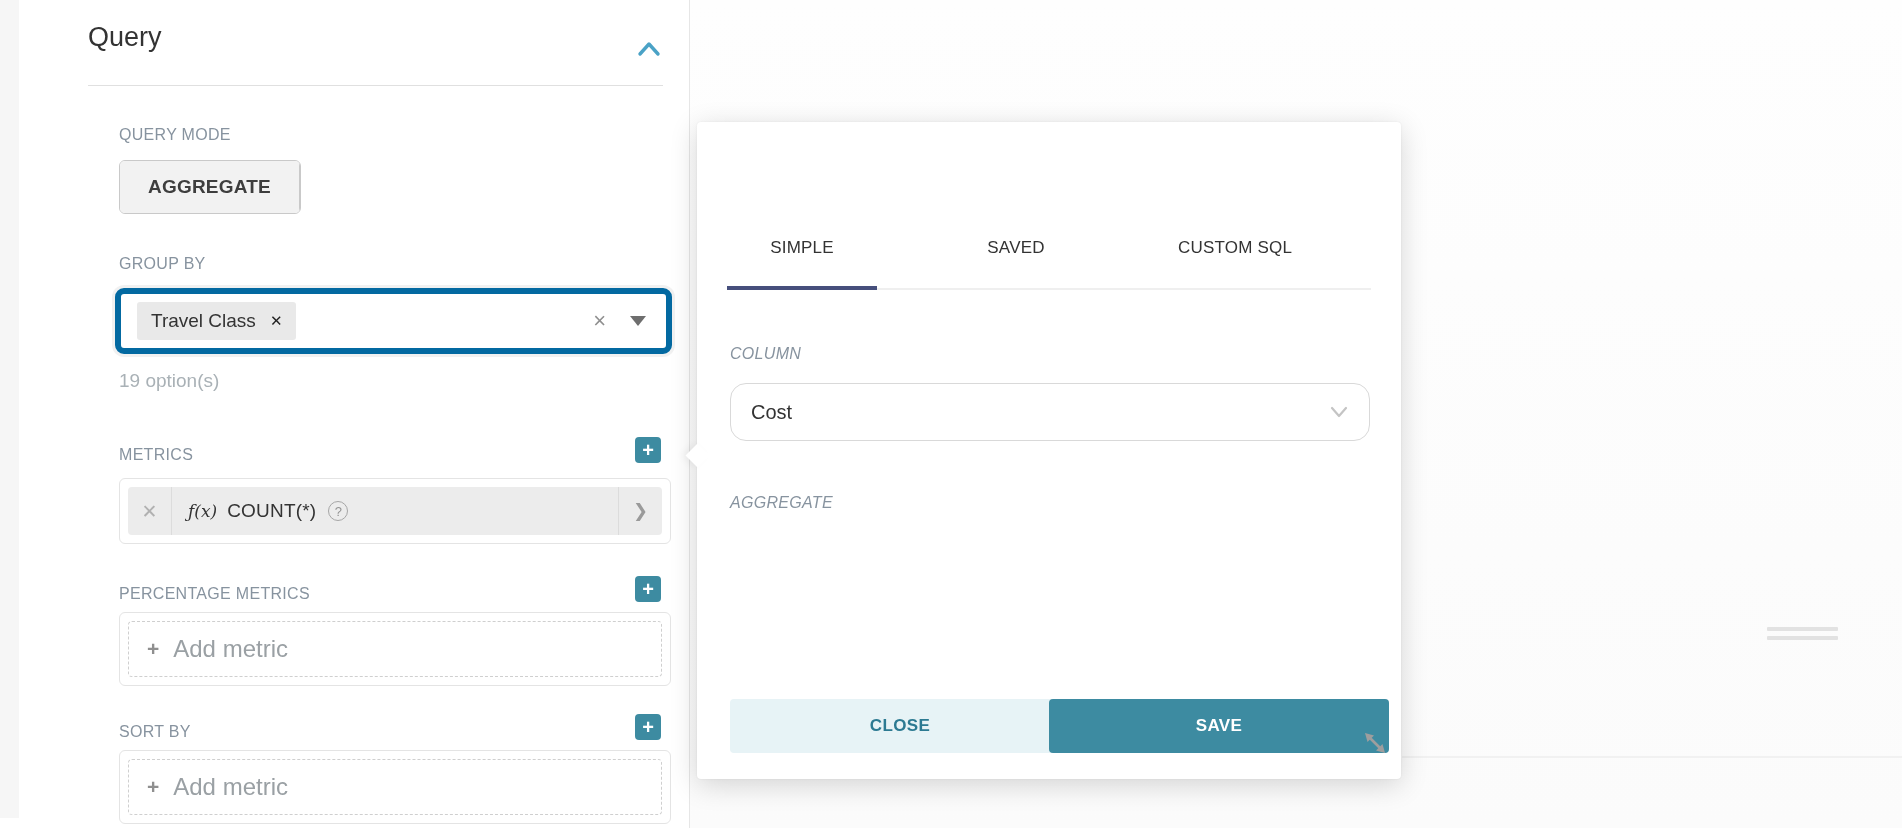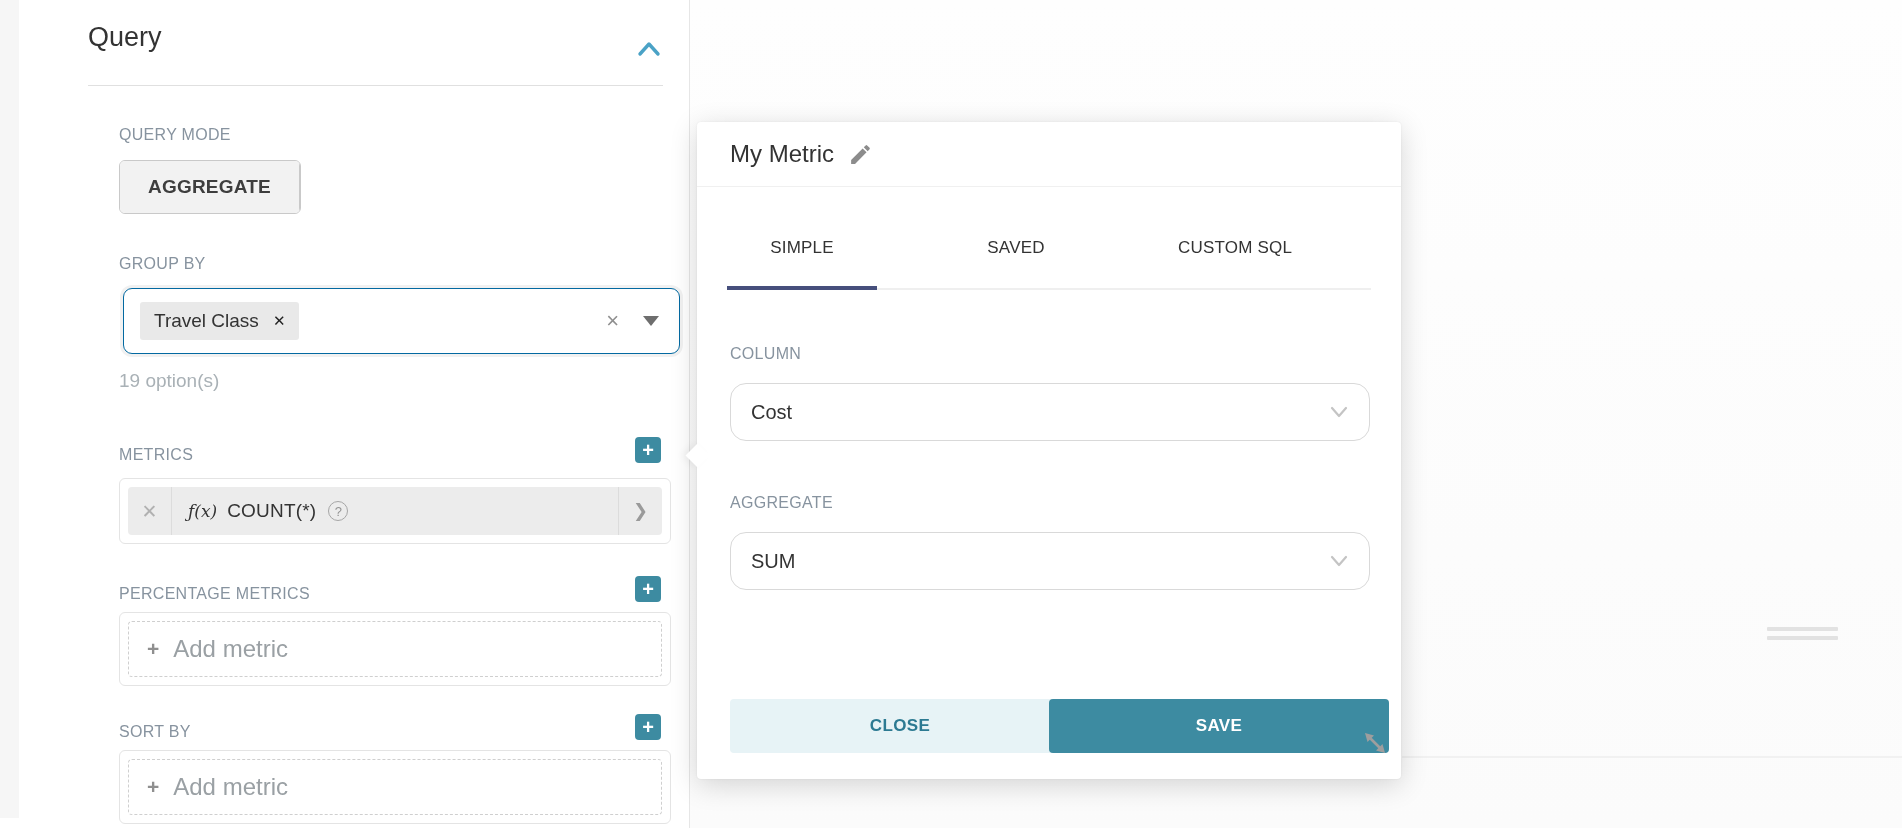--- a/index.html
+++ b/index.html
@@ -22,22 +22,22 @@
   .section-hr { position:absolute; left:88px; top:85px; width:575px; height:1px; background:#e0e0e0; }
   .ctl-label { position:absolute; left:119px; font-size:16px; font-weight:500; color:#87939f; letter-spacing:.3px; }
 
   .toggle-group { position:absolute; left:119px; top:160px; height:54px; display:flex;
                   border:1px solid #c9c9c9; border-radius:6px; overflow:hidden; background:#fff; }
   .toggle-opt { display:flex; align-items:center; justify-content:center; font-size:19px; color:#4f4f4f;
                 padding:0 28px; cursor:pointer; background:#fff; letter-spacing:.2px; }
   .toggle-opt.selected { background:#f2f2f2; border-right:1px solid #c9c9c9; color:#3e3e3e; font-weight:700; }
 
   .groupby-select { position:absolute; left:115px; top:288px; width:557px; height:66px; background:#fff;
-                    border:1px solid #0369a1; border-radius:9px; box-shadow:0 0 0 3px rgba(0,0,0,0.055);
-                    display:flex; align-items:center; padding:0 16px; cursor:pointer;margin-left:8px; }
+                    border:6px solid #0369a1; border-radius:9px; box-shadow:0 0 0 3px rgba(0,0,0,0.055);
+                    display:flex; align-items:center; padding:0 16px; cursor:pointer; }
   .gb-tag { display:flex; align-items:center; background:#e9e9e9; border-radius:3px; height:38px;
             padding:0 14px; font-size:19px; color:#333; }
   .gb-tag .tag-x { margin-left:14px; font-size:15px; font-weight:700; color:#222; cursor:pointer; }
   .gb-spacer { flex:1; }
   .gb-clear { font-size:22px; color:#8f8f8f; cursor:pointer; margin-right:24px; font-weight:400; }
   .gb-caret { width:0; height:0; border-left:8px solid transparent; border-right:8px solid transparent;
               border-top:10px solid #6e6e6e; cursor:pointer; margin-right:4px; }
   .hint-text { position:absolute; left:119px; top:370px; font-size:19px; color:#a9b1b6; }
 
   .add-btn { position:absolute; width:26px; height:26px; background:#3d8ba1; border-radius:4px; color:#fff;
@@ -66,21 +66,21 @@
   .popover-arrow { position:absolute; left:-8px; top:325px; width:17px; height:17px; background:#fff;
                    transform:rotate(45deg); box-shadow:-3px 3px 7px rgba(0,0,0,0.05); }
   .pop-header { position:absolute; left:0; top:0; width:100%; height:65px; display:flex; align-items:center;
                 padding-left:33px; border-bottom:1px solid #f0f0f0; }
   .pop-title { font-size:24px; color:#333; }
   .edit-pencil { margin-left:14px; cursor:pointer; display:flex; }
   .tab { position:absolute; top:116px; transform:translateX(-50%); font-size:17px; color:#333;
          letter-spacing:.2px; cursor:pointer; white-space:nowrap; }
   .tab-track { position:absolute; left:30px; top:166px; width:644px; height:2px; background:#efefef; }
   .tab-ink { position:absolute; left:30px; top:164px; width:150px; height:4px; background:#464f7c; }
-  .pop-label { position:absolute; left:33px; font-size:16px; font-weight:500; color:#87939f; letter-spacing:.3px; }
+  .pop-label { position:absolute; left:33px; font-size:16px; font-weight:500; color:#87939f; letter-spacing:.3px;font-style:italic; }
   .pop-select { position:absolute; left:33px; width:640px; height:58px; border:1px solid #d9d9d9; border-radius:16px;
                 background:#fff; display:flex; align-items:center; padding:0 20px; font-size:20px; color:#333;
                 cursor:pointer; }
   .pop-select .sel-sp { flex:1; }
   .btn { position:absolute; height:54px; width:340px; border:none; border-radius:4px; font-size:17px;
          font-weight:600; letter-spacing:.4px; cursor:pointer;
          font-family:"Liberation Sans","DejaVu Sans",sans-serif; }
   .btn-close { left:33px; top:577px; background:#e7f3f6; color:#2c7a92; }
   .btn-save { left:352px; top:577px; background:#3d8ba1; color:#fff; }
   .resize-handle { position:absolute; left:661px; top:604px; width:34px; height:34px; cursor:nwse-resize;
@@ -158,52 +158,37 @@
   <div class="metric-box" style="top:750px;height:74px;">
     <div class="dashed-box">
       <span class="dashed-plus">+</span>
       <span class="dashed-label">Add metric</span>
     </div>
   </div>
 
   <div class="popover">
     <div class="popover-arrow"></div>
 
-    <div class="pop-header">
-      <span class="pop-title">My Metric</span>
-      <span class="edit-pencil">
-        <svg width="25" height="25" viewBox="0 0 24 24">
-          <path fill="#8c8c8c" d="M3 17.25V21h3.75L17.81 9.94l-3.75-3.75L3 17.25zM20.71 7.04c.39-.39.39-1.02 0-1.41l-2.34-2.34a.9959.9959 0 0 0-1.41 0l-1.83 1.83 3.75 3.75 1.83-1.83z"></path>
-        </svg>
-      </span>
-    </div>
 
     <div class="tab" style="left:105px;">SIMPLE</div>
     <div class="tab" style="left:319px;">SAVED</div>
     <div class="tab" style="left:538px;">CUSTOM SQL</div>
     <div class="tab-track"></div>
     <div class="tab-ink"></div>
 
     <div class="pop-label" style="top:223px;">COLUMN</div>
     <div class="pop-select" style="top:261px;">
       <span>Cost</span>
       <span class="sel-sp"></span>
       <svg width="20" height="14" viewBox="0 0 20 14">
         <polyline points="3,3 10,11 17,3" fill="none" stroke="#c4c4c4" stroke-width="2.2" stroke-linecap="round" stroke-linejoin="round"></polyline>
       </svg>
     </div>
 
     <div class="pop-label" style="top:372px;">AGGREGATE</div>
-    <div class="pop-select" style="top:410px;">
-      <span>SUM</span>
-      <span class="sel-sp"></span>
-      <svg width="20" height="14" viewBox="0 0 20 14">
-        <polyline points="3,3 10,11 17,3" fill="none" stroke="#c4c4c4" stroke-width="2.2" stroke-linecap="round" stroke-linejoin="round"></polyline>
-      </svg>
-    </div>
 
     <button class="btn btn-close">CLOSE</button>
     <button class="btn btn-save">SAVE</button>
 
     <div class="resize-handle">
       <svg width="30" height="30" viewBox="0 0 30 30">
         <line x1="9" y1="9" x2="21" y2="21" stroke="#9e9e9e" stroke-width="2.6"></line>
         <polygon points="5,5 14,7.5 7.5,14" fill="#9e9e9e"></polygon>
         <polygon points="25,25 16,22.5 22.5,16" fill="#9e9e9e"></polygon>
       </svg>

